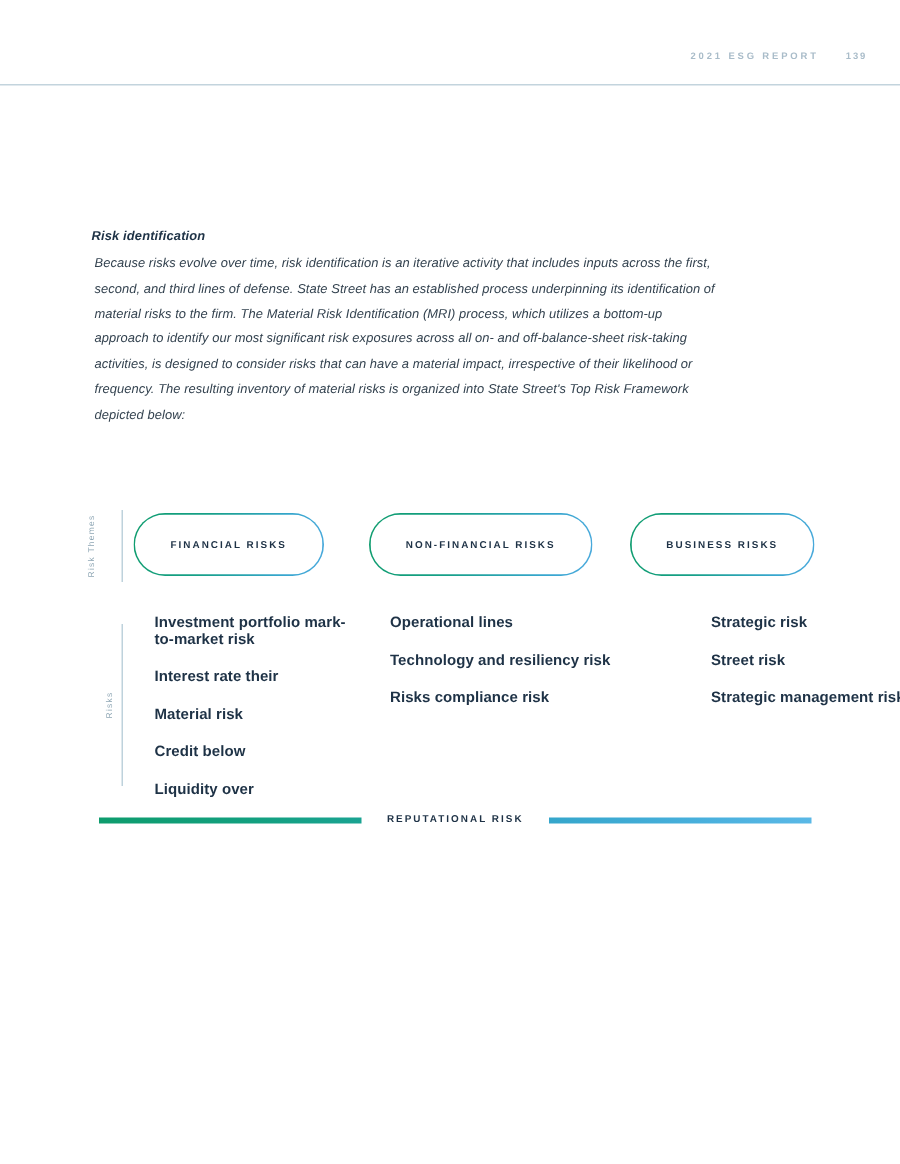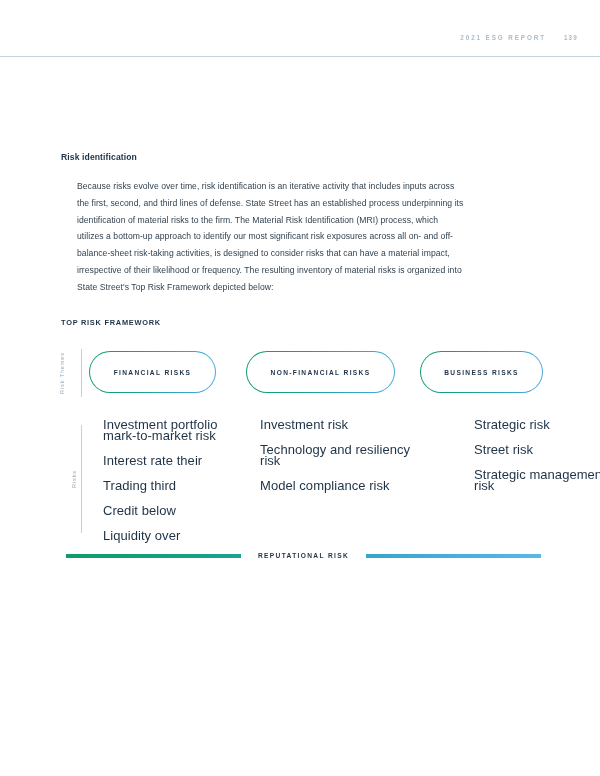--- a/index.html
+++ b/index.html
@@ -53,30 +53,31 @@
     height: 1px;
     background: #c3d4dd;
   }
 
   
   .content {
     position: absolute;
     left: 61px;
     top: 152px;
     width: 420px;
+    font-style: italic;
   }
   .section-title {
     font-size: 8.6px;
     font-weight: 700;
     color: #1e3246;
     margin: 0 0 5px 0;
     letter-spacing: .1px;
   }
   .body-copy {
-    margin: 16px;
+    margin: 2px;
     font-size: 8.6px;
     line-height: 16.8px;
     color: #33424f;
     letter-spacing: .05px;
   }
 
   
   .framework {
     position: absolute;
     left: 61px;
@@ -167,22 +168,22 @@
     width: 452px;
   }
   .risk-col {
     position: absolute;
     top: 0;
   }
   .risk-col-0 { left: 14px; width: 130px; }
   .risk-col-1 { left: 171px; width: 160px; }
   .risk-col-2 { left: 345px; width: 140px; margin-left: 40px; }
   .risk-item {
-    font-size: 13px;
-    font-weight: 400;
+    font-size: 10px;
+    font-weight: 700;
     line-height: 11px;
     color: #1e3246;
     margin-bottom: 14px;
     letter-spacing: .05px;
   }
   .risk-item:last-child { margin-bottom: 0; }
 
   
   .reputational {
     position: absolute;
@@ -221,21 +222,20 @@
   </div>
   <div class="header-rule"></div>
 </div>
 
 <div class="content">
   <h2 class="section-title">Risk identification</h2>
   <p class="body-copy">Because risks evolve over time, risk identification is an iterative activity that includes inputs across the first, second, and third lines of defense. State Street has an established process underpinning its identification of material risks to the firm. The Material Risk Identification (MRI) process, which utilizes a bottom-up approach to identify our most significant risk exposures across all on- and off-balance-sheet risk-taking activities, is designed to consider risks that can have a material impact, irrespective of their likelihood or frequency. The resulting inventory of material risks is organized into State Street's Top Risk Framework depicted below:</p>
 </div>
 
 <div class="framework">
-  <h3 class="framework-title">TOP RISK FRAMEWORK</h3>
 
   <div class="diagram">
 
     <div class="axis axis-themes">
       <span class="axis-label">Risk Themes</span>
       <div class="axis-rule"></div>
     </div>
 
     <div class="axis axis-risks">
       <span class="axis-label">Risks</span>
@@ -252,29 +252,29 @@
       <div class="pill pill-2">
         <span class="pill-label">BUSINESS RISKS</span>
       </div>
     </div>
 
     <div class="columns">
 
       <div class="risk-col risk-col-0">
         <div class="risk-item">Investment portfolio mark-to-market risk</div>
         <div class="risk-item">Interest rate their</div>
-        <div class="risk-item">Trading third</div>
+        <div class="risk-item">Material risk</div>
         <div class="risk-item">Credit below</div>
         <div class="risk-item">Liquidity over</div>
       </div>
 
       <div class="risk-col risk-col-1">
-        <div class="risk-item">Investment risk</div>
+        <div class="risk-item">Operational lines</div>
         <div class="risk-item">Technology and resiliency risk</div>
-        <div class="risk-item">Model compliance risk</div>
+        <div class="risk-item">Risks compliance risk</div>
       </div>
 
       <div class="risk-col risk-col-2">
         <div class="risk-item">Strategic risk</div>
         <div class="risk-item">Street risk</div>
         <div class="risk-item">Strategic management risk</div>
       </div>
 
     </div>
 

